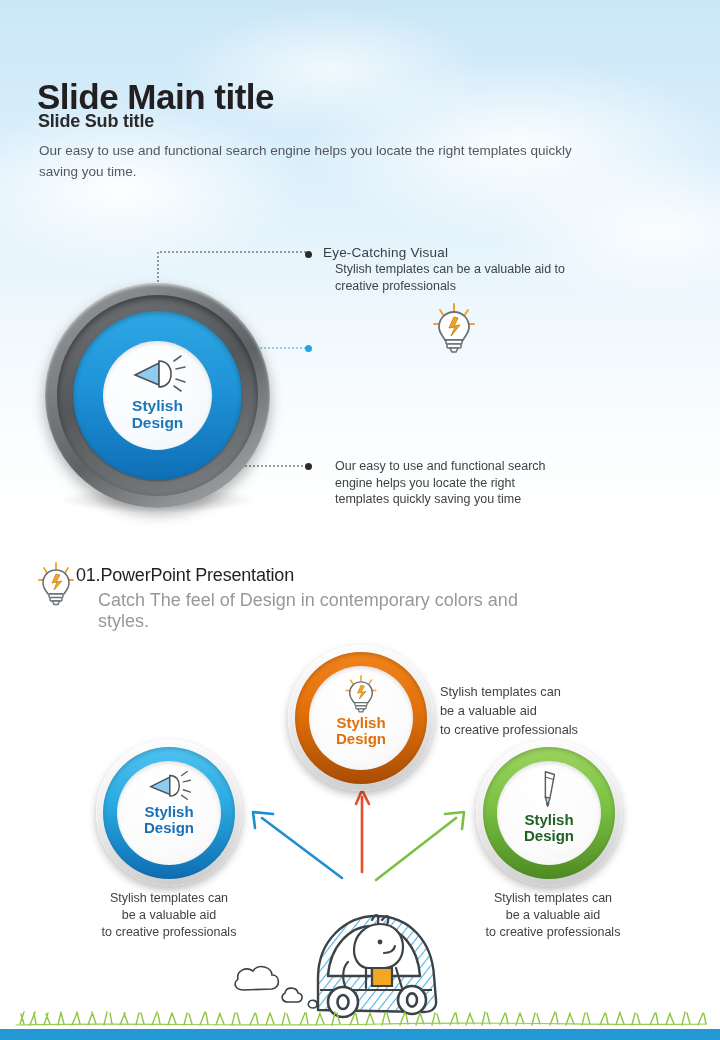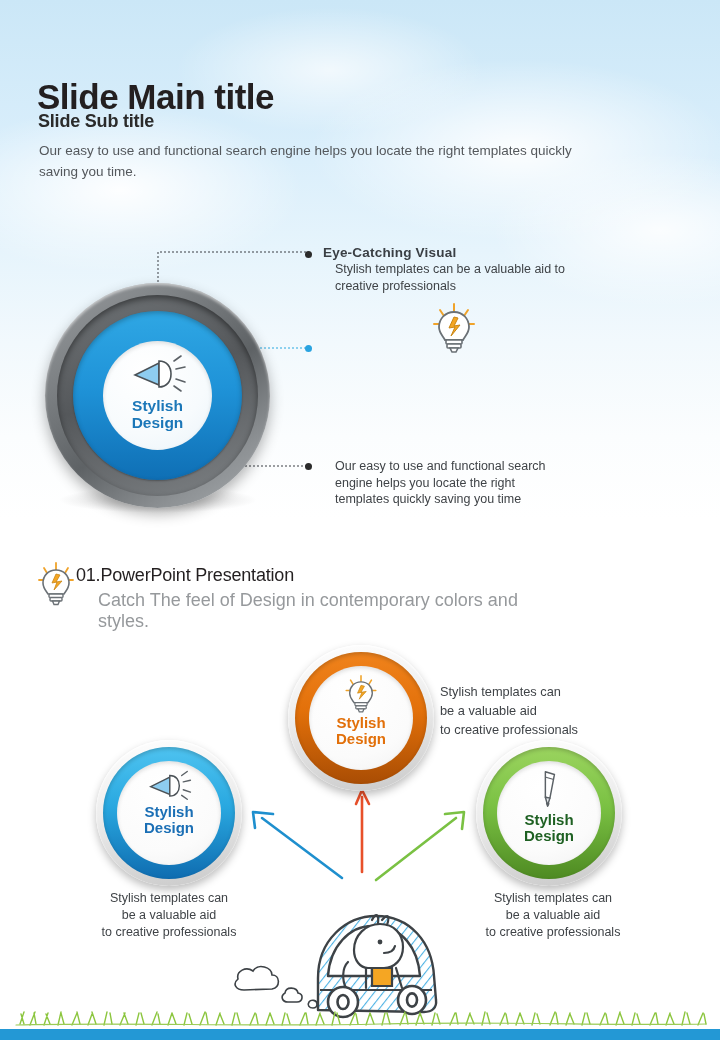--- a/index.html
+++ b/index.html
@@ -70,21 +70,21 @@
 
   
   .conn { position:absolute; }
 
   
   .bullets { position:absolute; left:305px; top:245px; width:300px; }
   .b-item { position:absolute; left:0; }
   .b-dot {
     position:absolute; left:0; top:6px; width:7px; height:7px; border-radius:50%;
   }
-  .b-head { font-size:13.5px; font-weight:bold; letter-spacing:.2px; margin-left:18px; }
+  .b-head { font-size:13.5px; font-weight:normal; letter-spacing:.2px; margin-left:18px; }
   .b-body { font-size:12.5px; line-height:16.5px; color:#3f4347; margin-left:30px; margin-top:1px; }
 
   
   .sec-row { position:absolute; left:38px; top:565px; width:520px; height:50px; }
   .sec-title { position:absolute; left:38px; top:0; font-size:18px; font-weight:normal; color:#231f20; letter-spacing:-.2px; }
   .sec-sub { position:absolute; left:60px; top:25px; font-size:18px; color:#96999c; }
   .sec-bulb { position:absolute; left:0; top:-4px; width:36px; height:46px; }
 
   
   .bcircle { position:absolute; width:146px; height:146px; }

